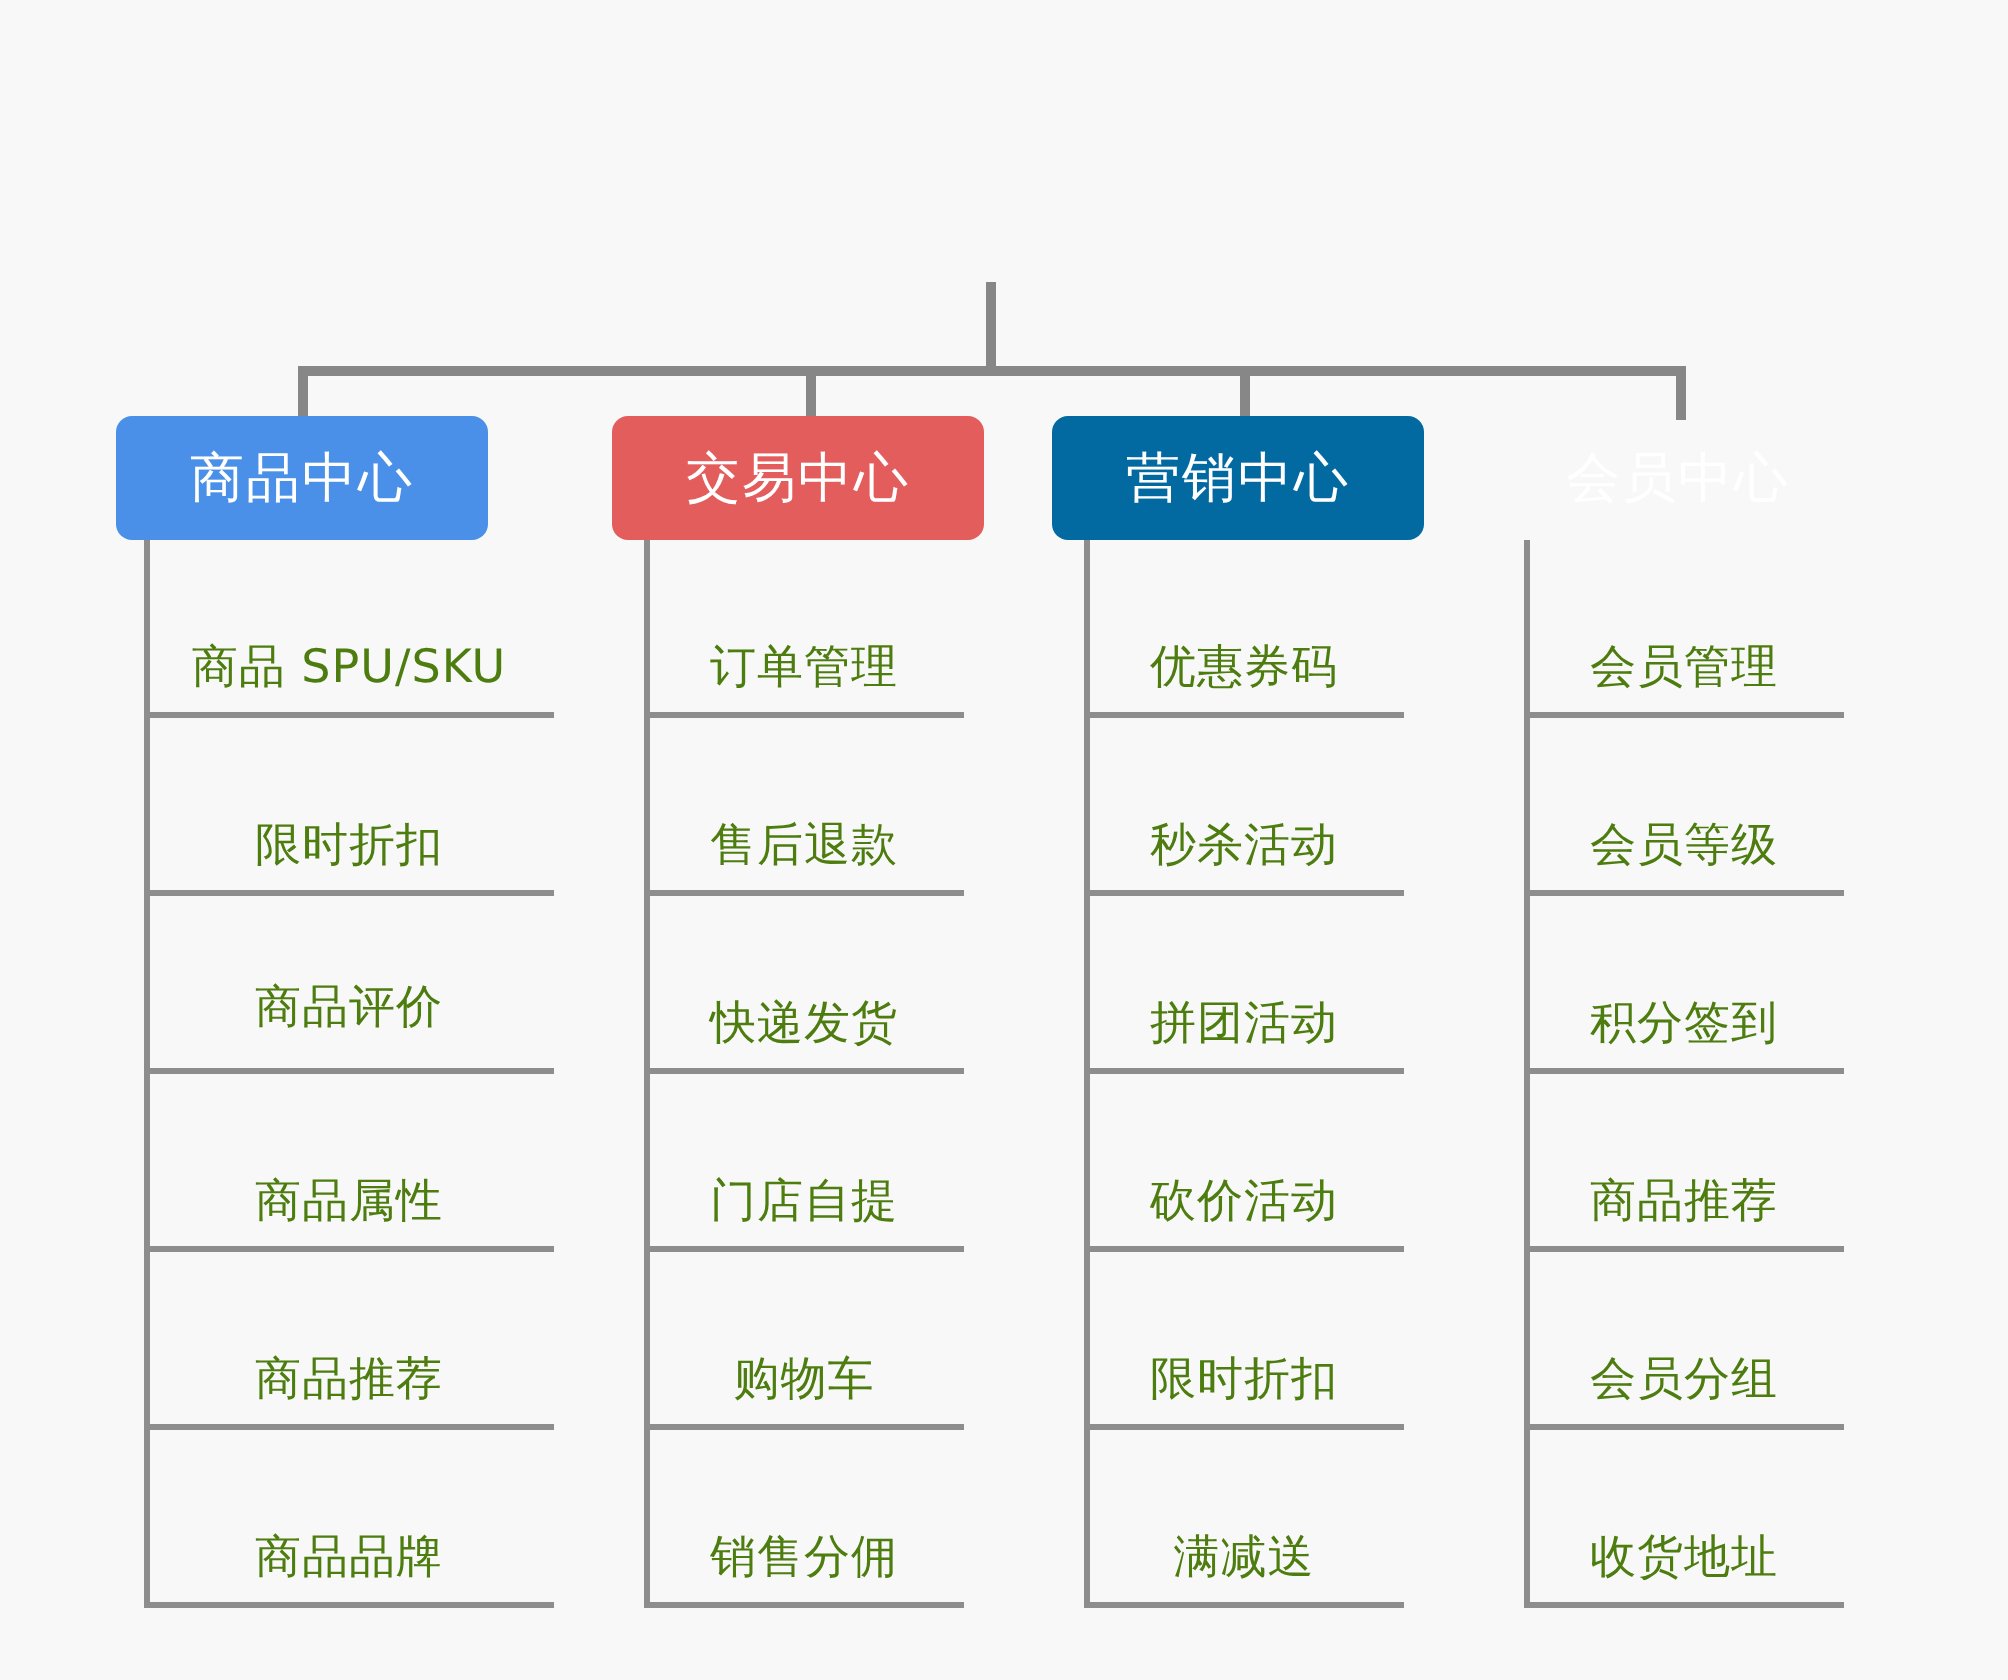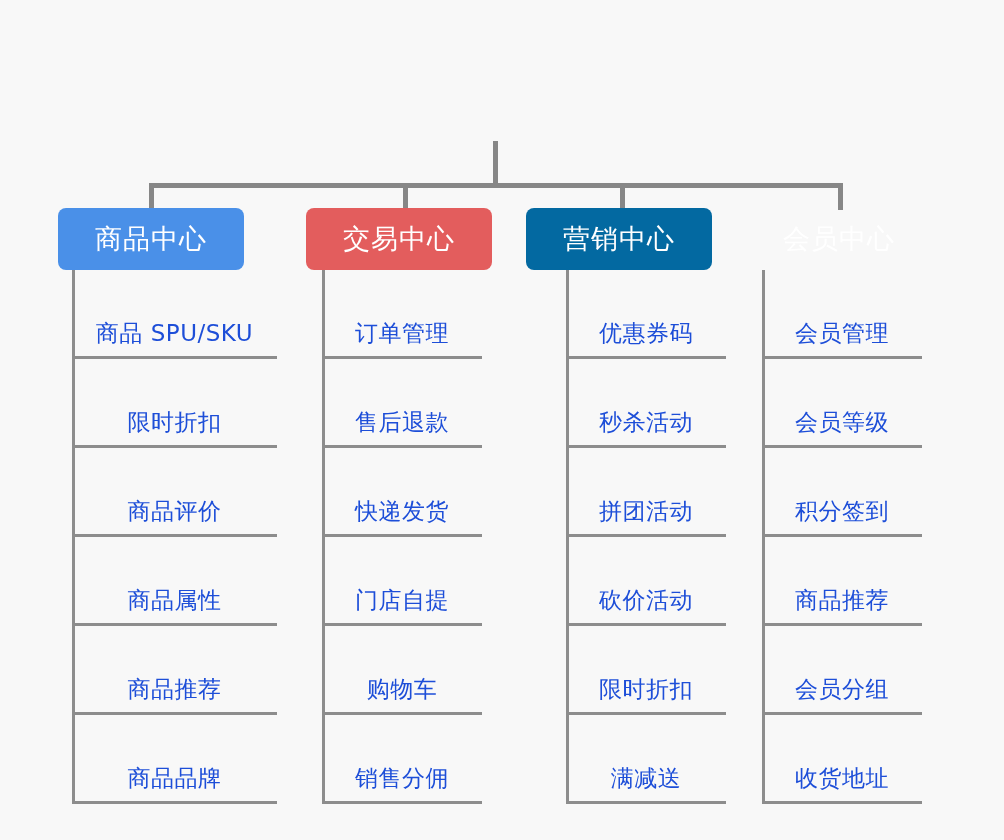--- a/index.html
+++ b/index.html
@@ -108,21 +108,21 @@
     left: 0;
     height: 89px;
     border-bottom: 3px solid #8d8d8d;
     display: flex;
     align-items: flex-end;
     justify-content: center;
     padding-bottom: 3px;
   }
   .leaf-label {
     font-size: 23px;
-    color: #1d4ed8;
+    color: #4d7c0f;
     white-space: nowrap;
     letter-spacing: 0.5px;
     padding-bottom: 4px;
     margin-top: 32px;
   }
 </style>
 </head>
 <body>
 
 <div id="mindmap">
@@ -137,21 +137,21 @@
         <span class="category-label">商品中心</span>
       </div>
       <div class="leaf-column" style="left: 72px; width: 205px; height: 534px;">
         <div class="leaf-spine" style="height: 534px;"></div>
         <div class="leaf-item" style="top: 0px; width: 205px;">
           <span class="leaf-label">商品 SPU/SKU</span>
         </div>
         <div class="leaf-item" style="top: 89px; width: 205px;">
           <span class="leaf-label">限时折扣</span>
         </div>
-        <div class="leaf-item" style="top: 178px; width: 205px;">
+        <div class="leaf-item" style="top: 178px; width: 205px; align-items: center;">
           <span class="leaf-label">商品评价</span>
         </div>
         <div class="leaf-item" style="top: 267px; width: 205px;">
           <span class="leaf-label">商品属性</span>
         </div>
         <div class="leaf-item" style="top: 356px; width: 205px;">
           <span class="leaf-label">商品推荐</span>
         </div>
         <div class="leaf-item" style="top: 445px; width: 205px;">
           <span class="leaf-label">商品品牌</span>
@@ -179,21 +179,21 @@
           <span class="leaf-label">购物车</span>
         </div>
         <div class="leaf-item" style="top: 445px; width: 160px;">
           <span class="leaf-label">销售分佣</span>
         </div>
       </div>
       <div class="conn conn-drop" style="left: 620px;"></div>
       <div class="category" style="left: 526px; width: 186px; background: #0369a1;">
         <span class="category-label">营销中心</span>
       </div>
-      <div class="leaf-column" style="left: 566px; width: 160px; height: 534px; padding-left: 36px;">
+      <div class="leaf-column" style="left: 542px; width: 160px; height: 534px; padding-left: 36px;">
         <div class="leaf-spine" style="height: 534px;"></div>
         <div class="leaf-item" style="top: 0px; width: 160px;">
           <span class="leaf-label">优惠券码</span>
         </div>
         <div class="leaf-item" style="top: 89px; width: 160px;">
           <span class="leaf-label">秒杀活动</span>
         </div>
         <div class="leaf-item" style="top: 178px; width: 160px;">
           <span class="leaf-label">拼团活动</span>
         </div>

